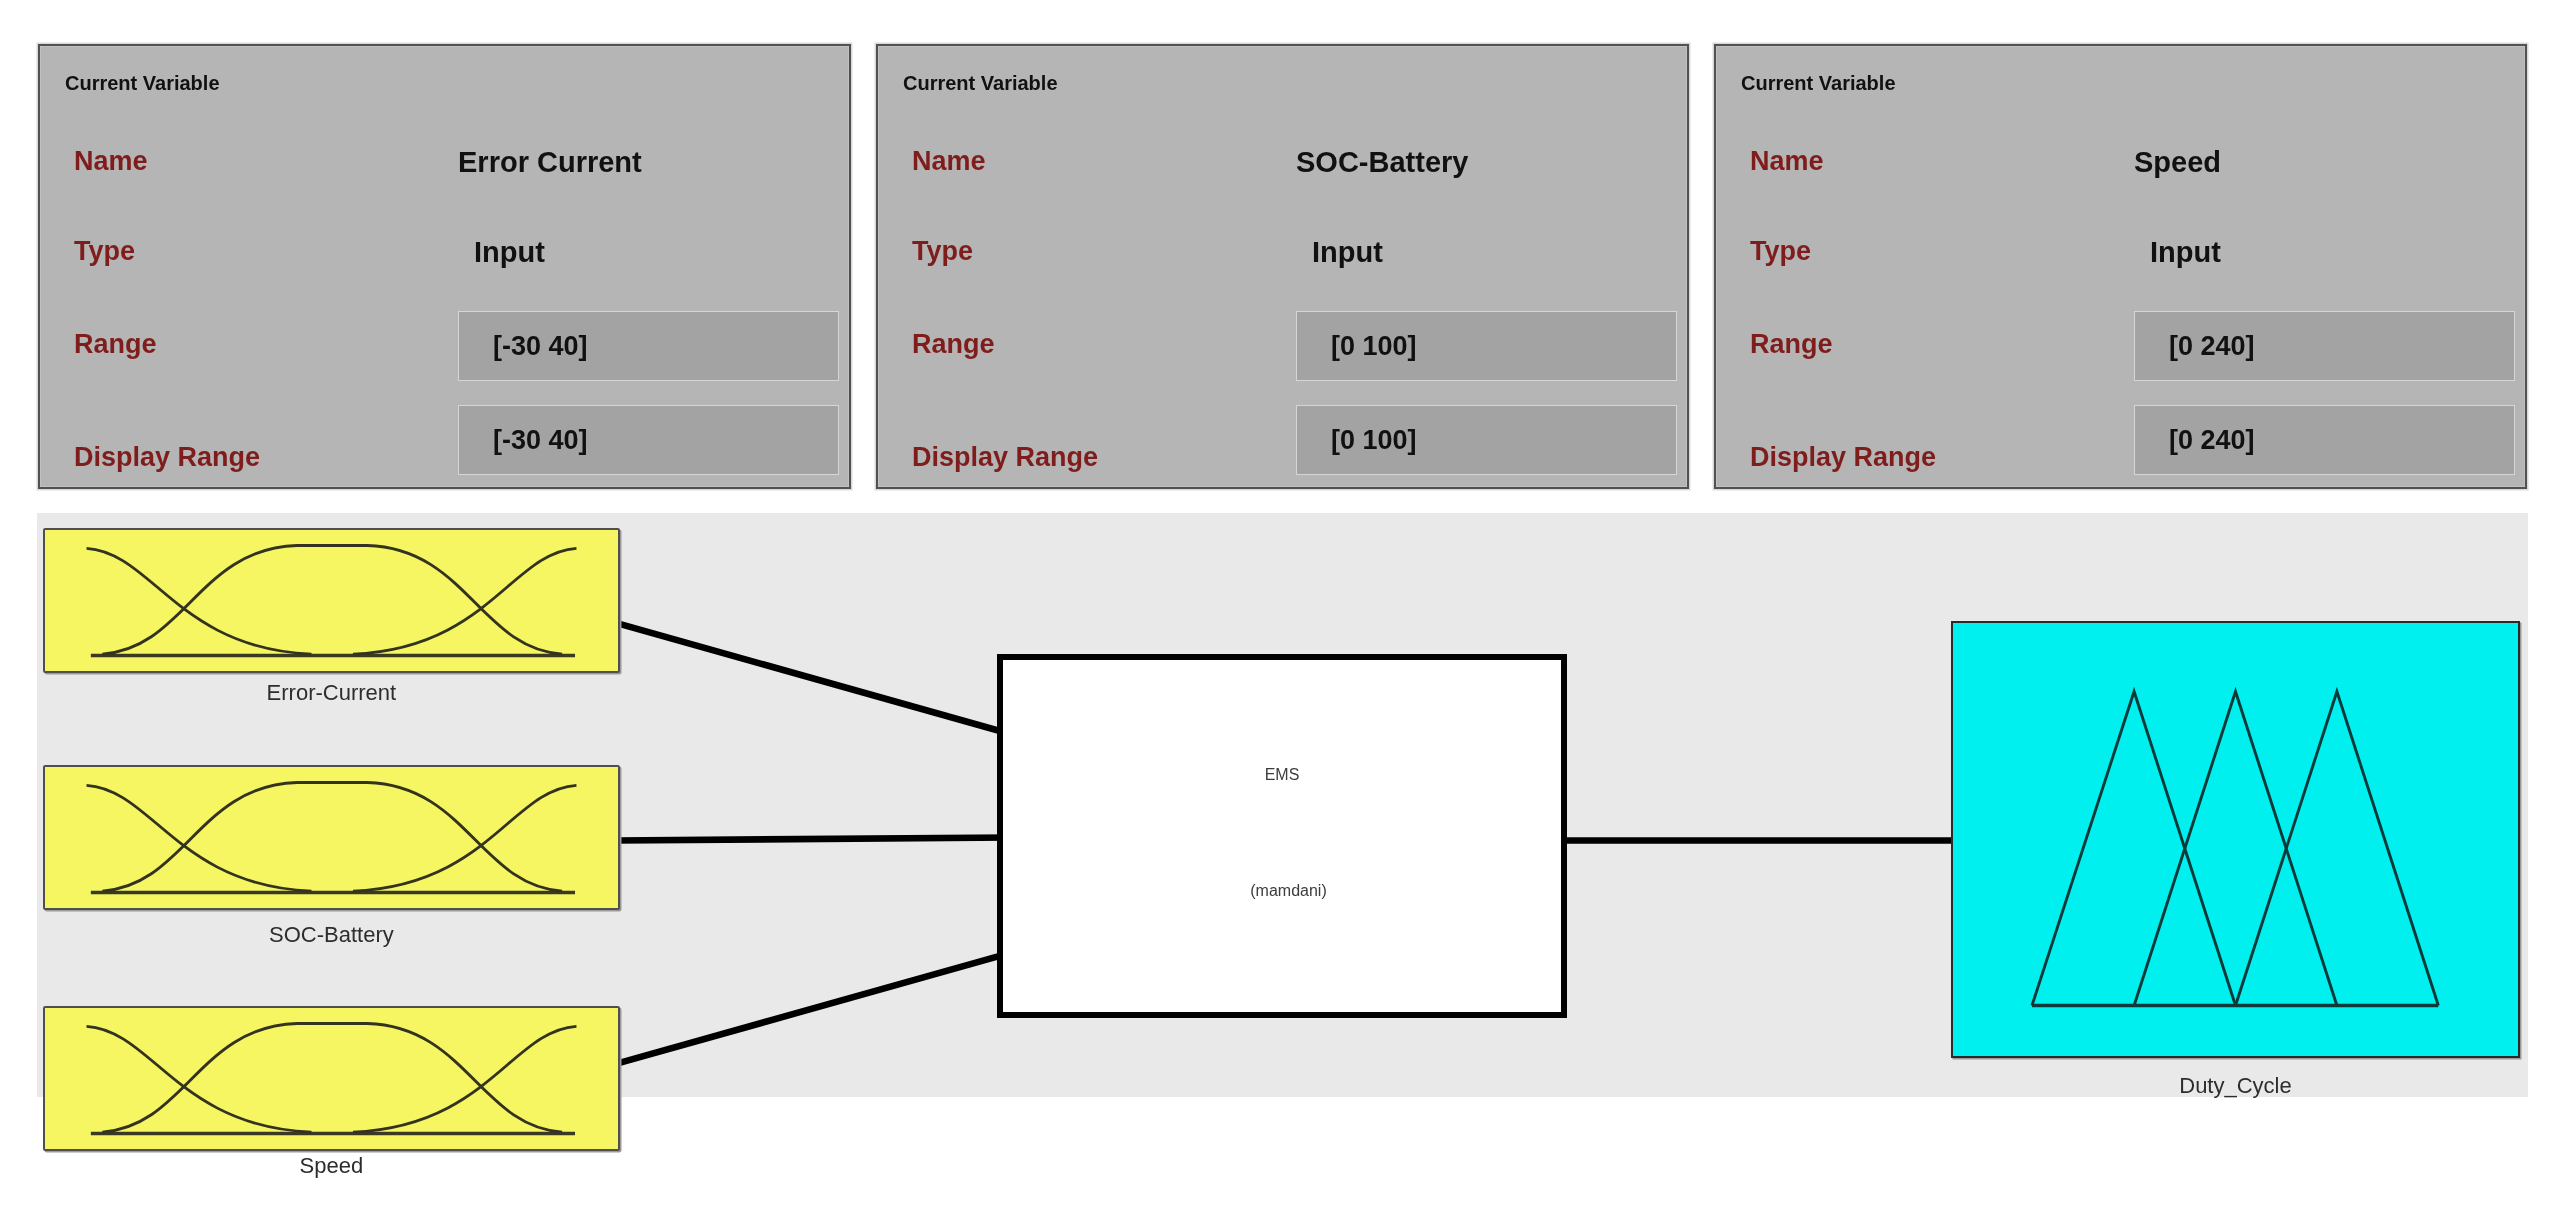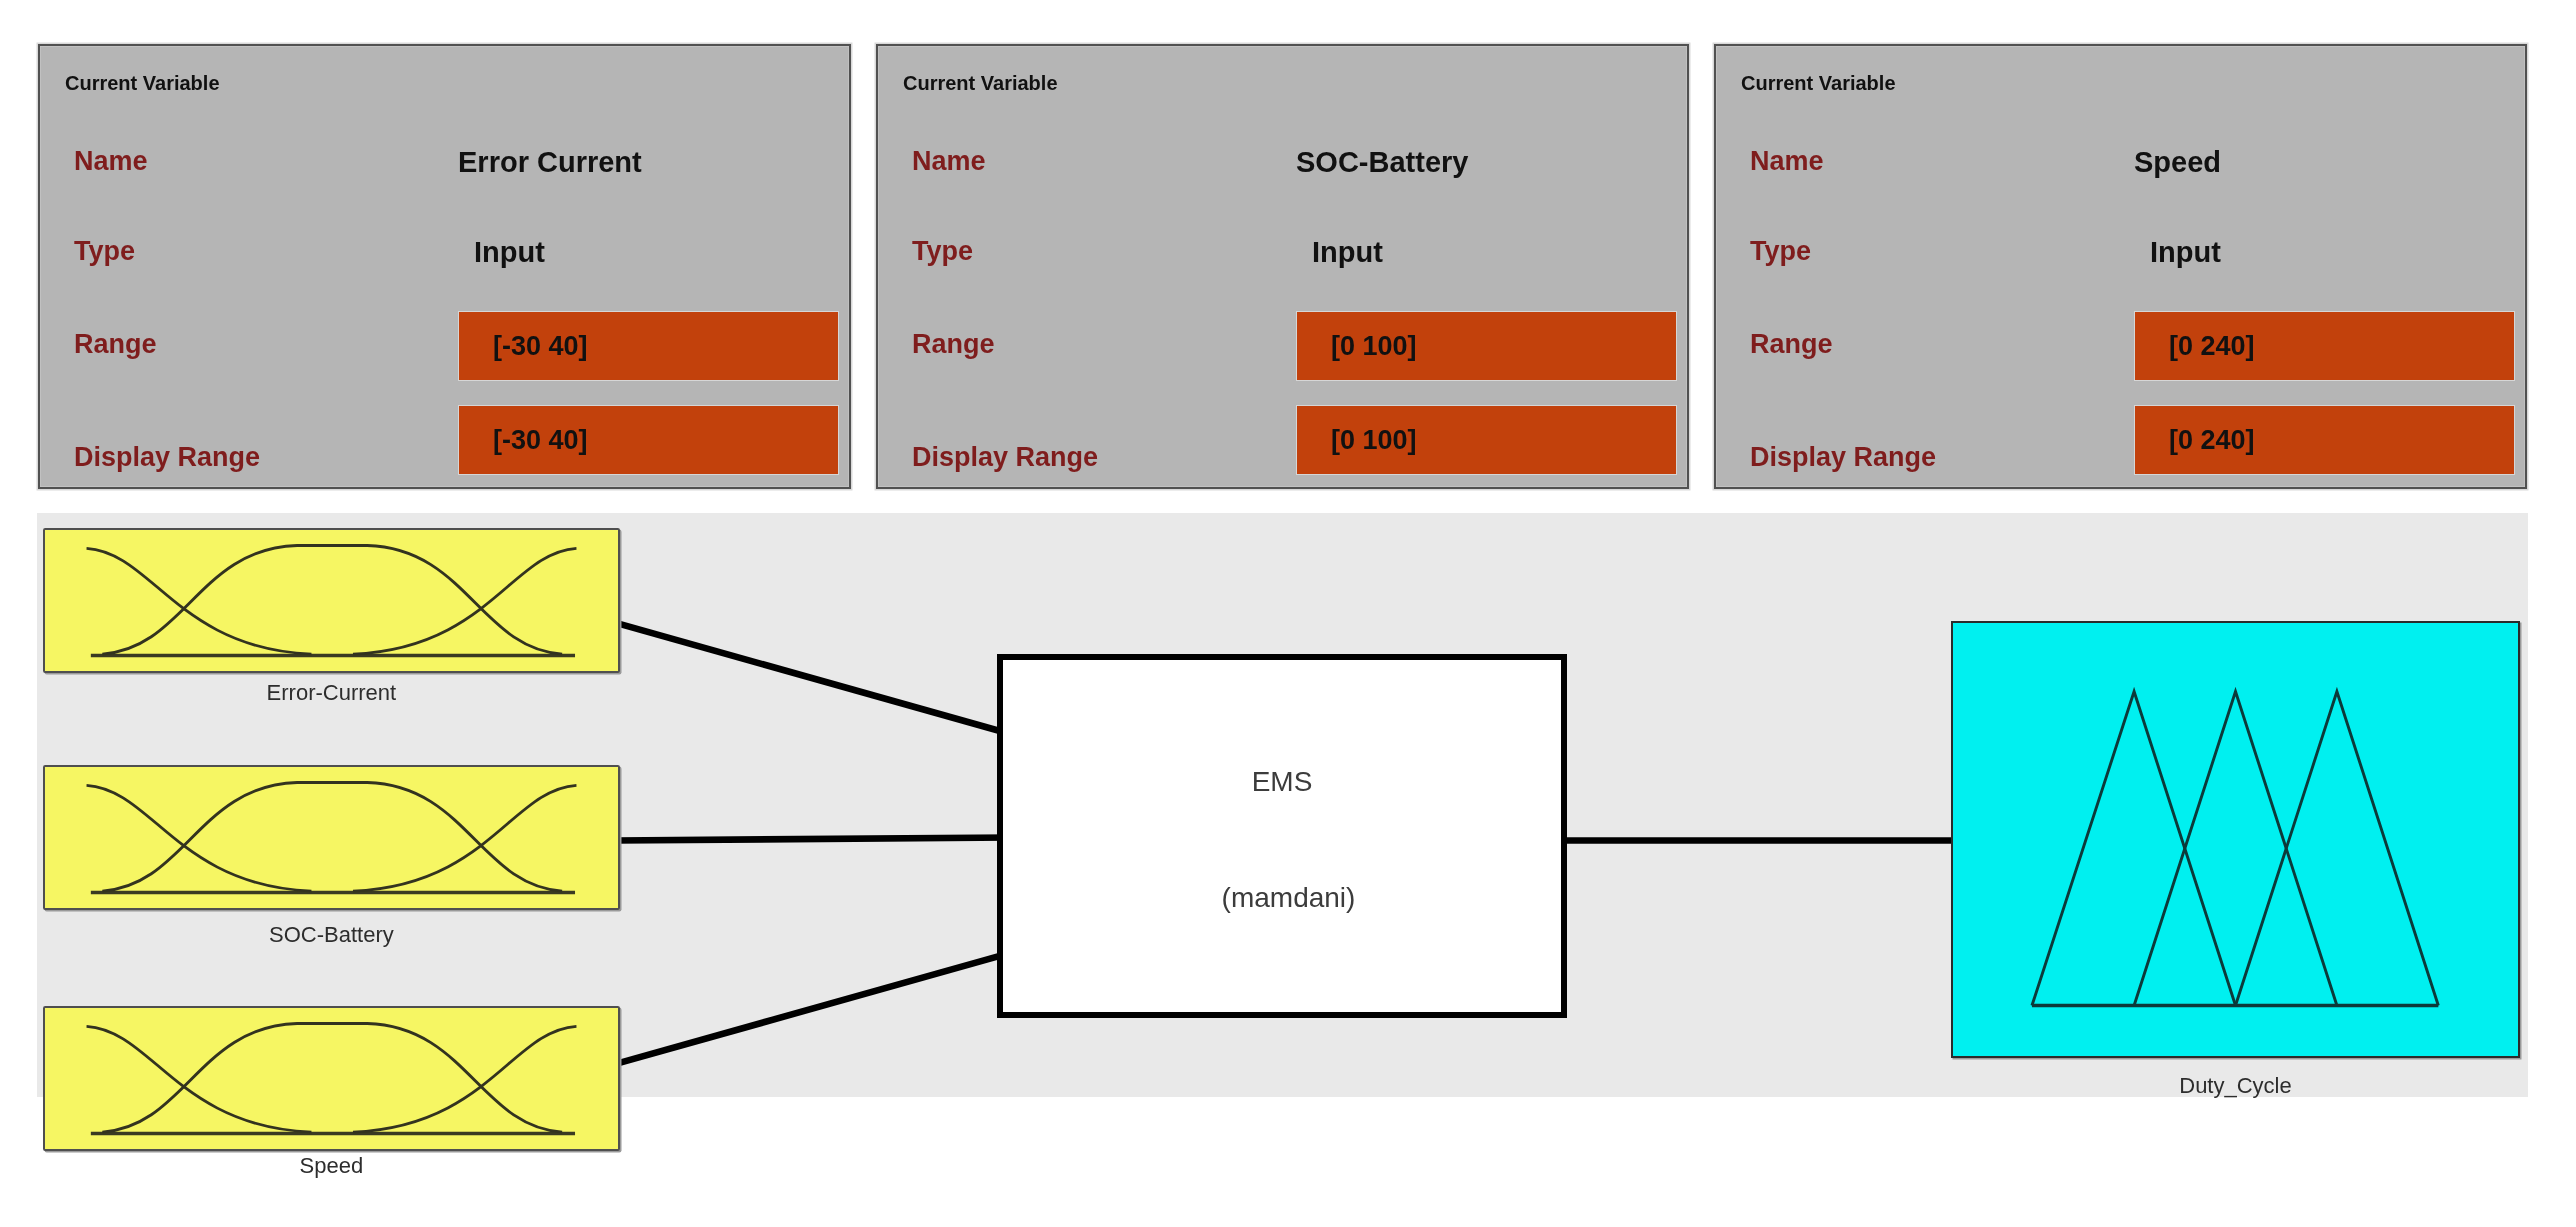--- a/index.html
+++ b/index.html
@@ -30,21 +30,21 @@
     position:absolute; left:418px;
     font-size:29px; font-weight:700; color:#111; white-space:nowrap;
   }
   .row-name  .plabel,.row-name  .pvalue { top:100px; }
   .row-type  .plabel { top:190px; }
   .row-type  .pvalue { top:190px; left:434px; }
   .row-range .plabel { top:283px; }
   .row-drange .plabel { top:396px; }
   .pinput {
     position:absolute; left:418px; width:381px; height:70px;
-    background:#c2410c; border:0.7px solid #d6d6d6; outline:none;
+    background:#a3a3a3; border:0.7px solid #d6d6d6; outline:none;
     font-family:"Liberation Sans", sans-serif;
     font-size:27px; font-weight:700; color:#111;
     padding:0 0 0 34px;
   }
   .row-range  .pinput { top:265px; }
   .row-drange .pinput { top:359px; }
 
   
   .diagram {
     position:absolute; left:37px; top:513px; width:2491px; height:584px;
@@ -70,21 +70,21 @@
   }
   .lbl-1 { top:167px; }
   .lbl-2 { top:409px; }
   .lbl-3 { top:640px; }
   .emsbox {
     position:absolute; left:960px; top:141px; width:570px; height:364px;
     background:#ffffff; border:6.6px solid #000000; cursor:pointer;
   }
   .ems-name, .ems-type {
     position:absolute; left:0; width:100%; text-align:center;
-    color:#3c3c3c; font-size:28px;
+    color:#3c3c3c; font-size:16px;
   }
   .ems-name { top:30%; }
   .ems-type { top:63%;padding-left:13px; }
   .outputbox {
     position:absolute; left:1914px; top:108px; width:569px; height:437px;
     background:var(--output-fill,#00f0f0);
     border:2.9px solid #2a2a2a; cursor:pointer;
     box-shadow:1.5px 1.5px 0 #9a9a9a;
   }
   .outputbox svg { width:100%; height:100%; display:block; }

